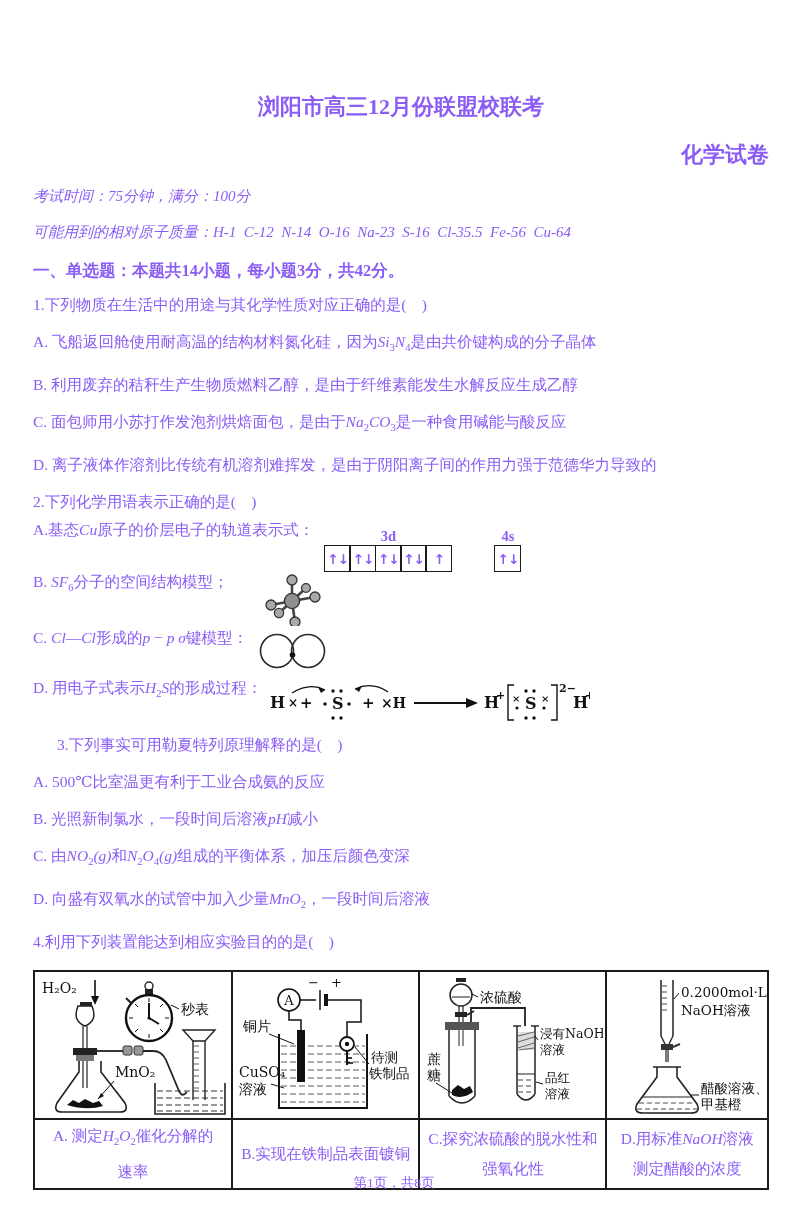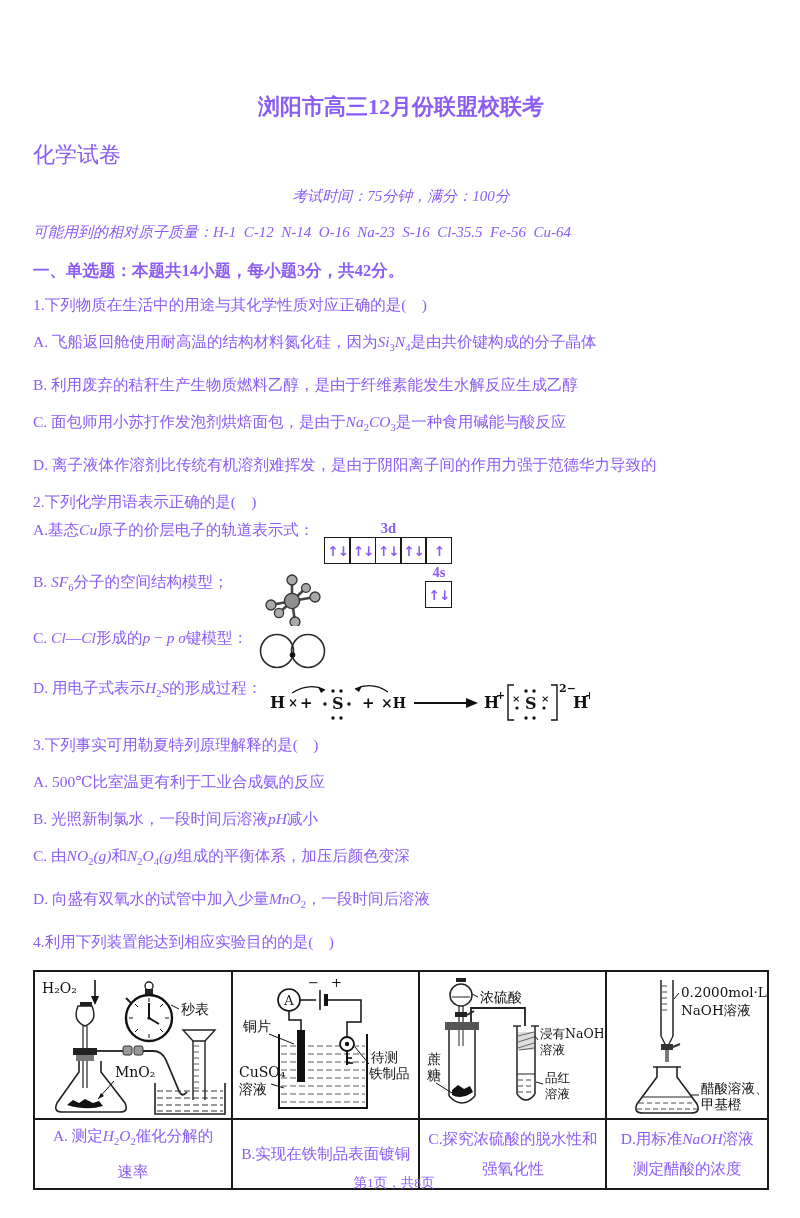--- a/index.html
+++ b/index.html
@@ -1,30 +1,30 @@
 <!DOCTYPE html>
 <html><head>
 <meta charset="utf-8">
 <style>
   html,body{margin:0;padding:0;background:#ffffff;}
   .page{position:relative;width:800px;height:1218px;background:#fff;overflow:hidden;
         font-family:"Liberation Serif","DejaVu Serif",serif;color:#8b5cf6;}
   .content{padding:92px 31px 0 33px;}
   .title{text-align:center;font-size:22px;font-weight:bold;line-height:30px;margin:0;}
-  .subtitle{text-align:left;font-size:22px;font-weight:normal;line-height:30px;margin:18px 0 0;}
-  .exam-info{text-align:center;font-size:15px;line-height:24px;margin:14px 0 0;font-style:italic;}
+  .subtitle{text-align:right;font-size:22px;font-weight:bold;line-height:30px;margin:18px 0 0;}
+  .exam-info{font-size:15px;line-height:24px;margin:14px 0 0;font-style:italic;}
   .masses{font-size:15px;line-height:24px;margin:12px 0 0;font-style:italic;white-space:pre-wrap;}
   .sec-heading{font-size:16.5px;font-weight:bold;line-height:30px;margin:12px 0 0;}
   p.line{font-size:15.5px;line-height:37px;margin:0;}
   .row{display:flex;font-size:15.5px;}
   .row .lbl{white-space:nowrap;}
   sub{font-size:0.68em;font-style:normal;}
   i{font-style:italic;}
   
-  .orbital{display:flex;align-items:flex-end;margin-left:10px;flex-direction:column;}
+  .orbital{display:flex;align-items:flex-end;margin-left:10px;}
   .ogroup{display:flex;flex-direction:column;align-items:center;}
   .olabel{font-size:14.5px;font-weight:bold;line-height:17px;}
   .oboxes{display:flex;}
   .obox{width:25px;height:25px;border:1.7px solid #1a1a1a;margin-left:-1.7px;
         display:flex;align-items:center;justify-content:center;
         font-family:"DejaVu Sans",sans-serif;font-size:13.5px;font-weight:bold;letter-spacing:-1px;}
   .oboxes .obox:first-child{margin-left:0;}
   .ogap{width:42px;}
   
   table.apparatus{border-collapse:collapse;width:736px;table-layout:fixed;margin-top:10px;}
@@ -150,21 +150,21 @@
           <circle cx="249" cy="30" r="1.6" fill="#111"></circle>
             <circle cx="276" cy="30" r="1.6" fill="#111"></circle>
         </g>
         <path d="M283 7 h6 v35 h-6" fill="none" stroke="#111" stroke-width="1.4"></path>
         <text x="291" y="14" font-size="11">2−</text>
         <text x="305" y="30" font-size="16">H</text>
         <text x="317" y="21" font-size="11">+</text>
       </svg>
     </div>
 
-    <p class="line" style="margin-top:2px;">3.下列事实可用勒夏特列原理解释的是(　)</p>
+    <p class="line" style="margin-top:2px;margin-left:24px;">3.下列事实可用勒夏特列原理解释的是(　)</p>
     <p class="line">A. 500℃比室温更有利于工业合成氨的反应</p>
     <p class="line"><span>B. 光照新制氯水，一段时间后溶液</span><i>pH</i><span>减小</span></p>
     <p class="line"><span>C. 由</span><i>NO</i><sub>2</sub><i>(g)</i><span>和</span><i>N</i><sub>2</sub><i>O</i><sub>4</sub><i>(g)</i><span>组成的平衡体系，加压后颜色变深</span></p>
     <p class="line"><span>D. 向盛有双氧水的试管中加入少量</span><i>MnO</i><sub>2</sub><span>，一段时间后溶液</span></p>
 
     <p class="line">4.利用下列装置能达到相应实验目的的是(　)</p>
 
     <table class="apparatus">
       <colgroup>
           <col style="width:27%">

